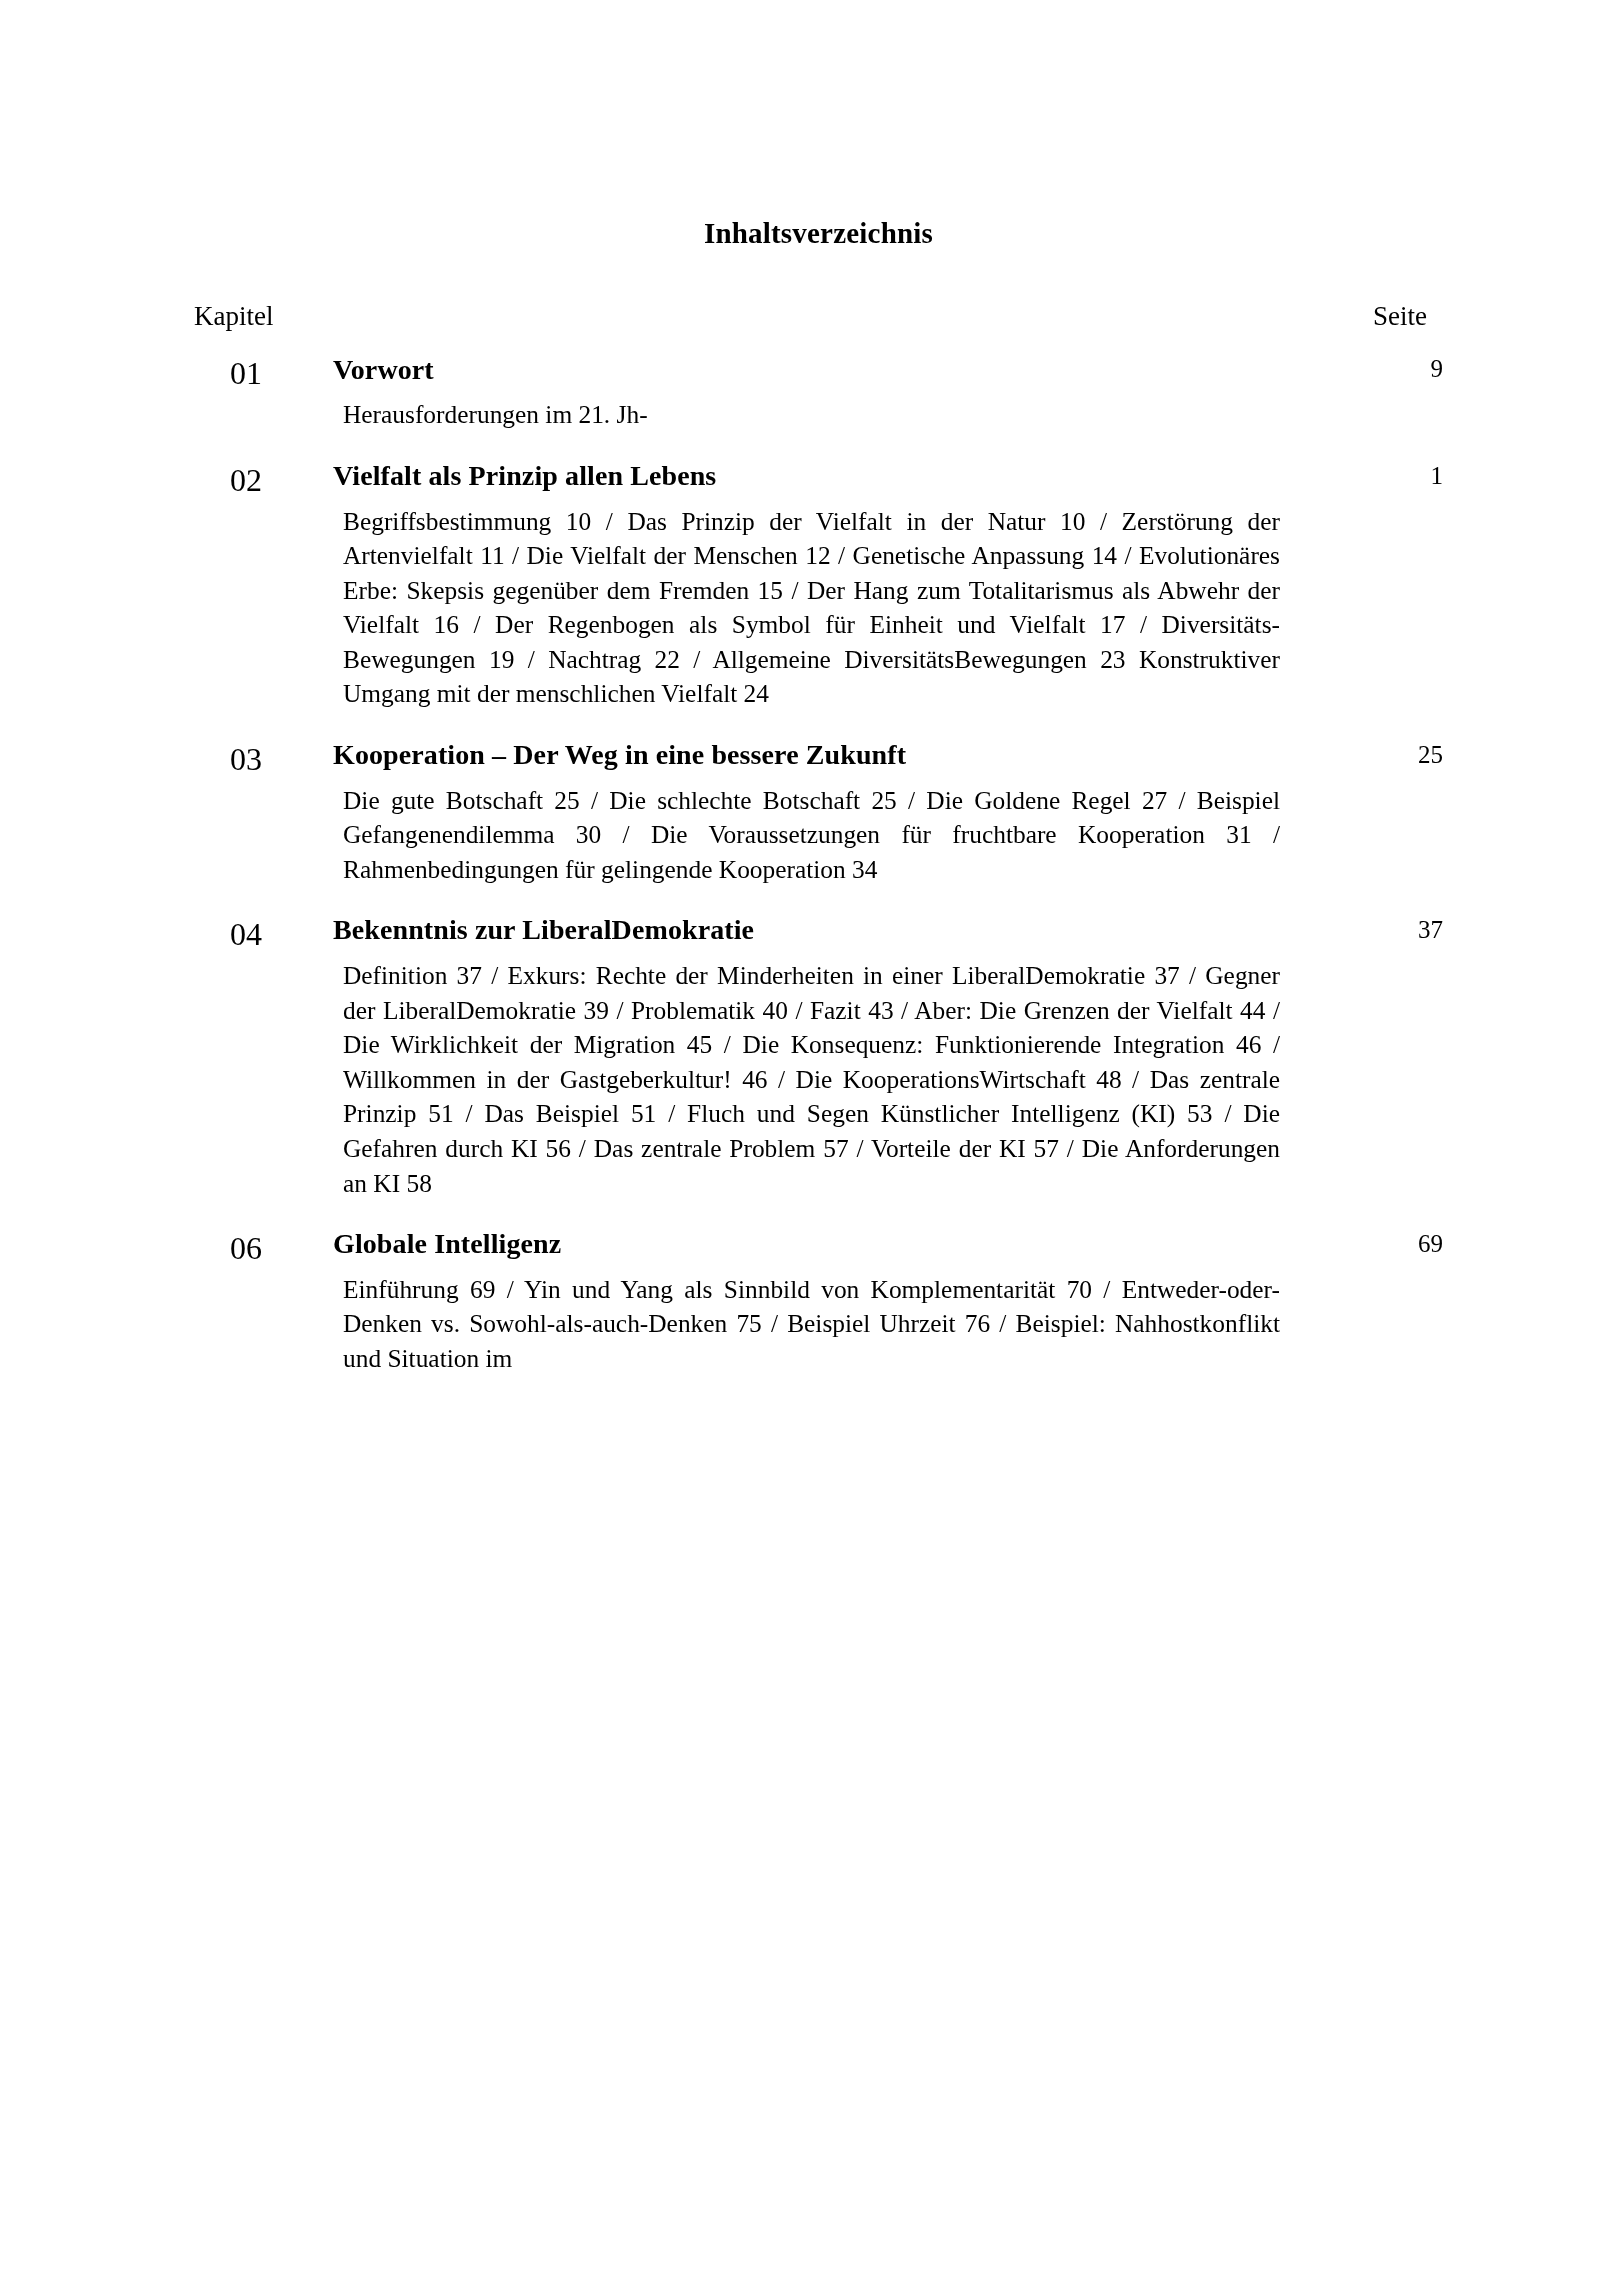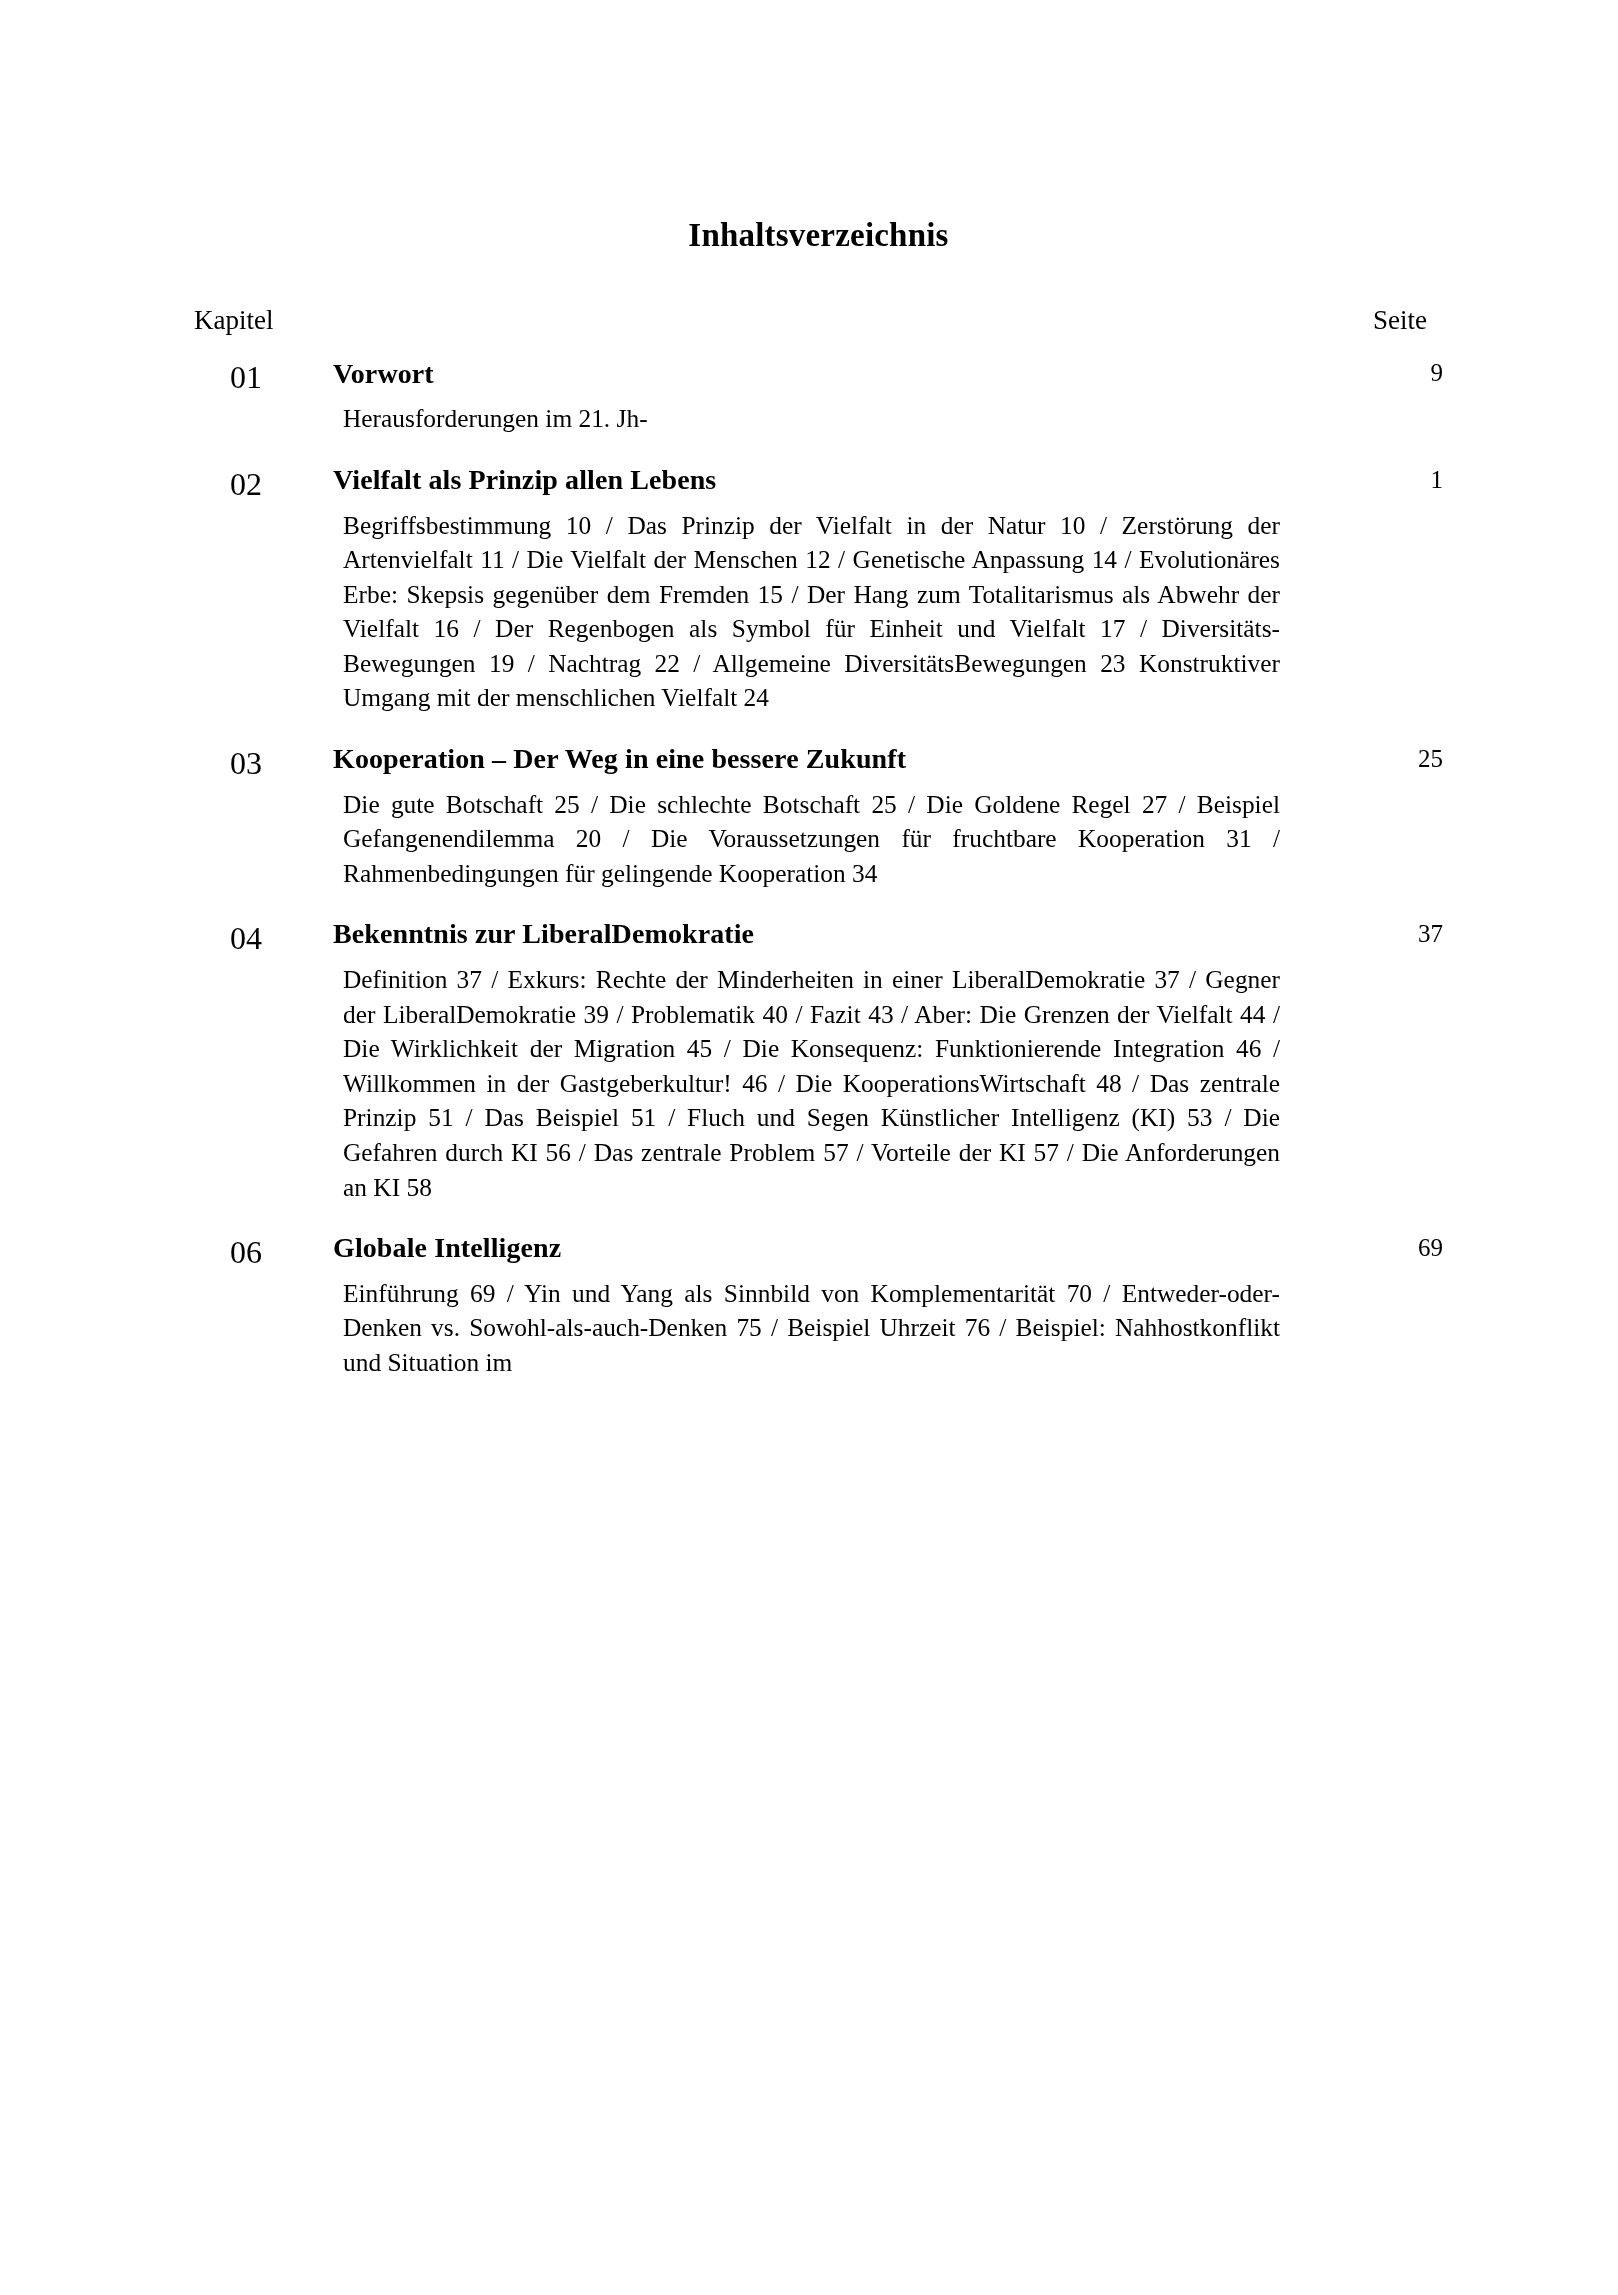--- a/index.html
+++ b/index.html
@@ -22,21 +22,21 @@
     padding: 0;
   }
   .content {
     position: absolute;
     left: 194px;
     top: 217px;
     width: 1249px;
   }
   .doc-title {
     text-align: center;
-    font-size: 33px;
+    font-size: 29px;
     font-weight: bold;
     letter-spacing: 0.2px;
     margin: 0 0 51px 0;
     font-family: "Liberation Serif", "DejaVu Serif", serif;
   }
   .col-head {
     position: relative;
     height: 32px;
     font-size: 27px;
     margin-bottom: 18.5px;
@@ -122,21 +122,21 @@
         <div class="title">Vielfalt als Prinzip allen Lebens</div>
         <div class="desc">Begriffsbestimmung 10 / Das Prinzip der Vielfalt in der Natur 10 / Zerstörung der Artenvielfalt 11 / Die Vielfalt der Menschen 12 / Genetische Anpassung 14 / Evolutionäres Erbe: Skepsis gegenüber dem Fremden 15 / Der Hang zum Totalitarismus als Abwehr der Vielfalt 16 / Der Regenbogen als Symbol für Einheit und Vielfalt 17 / Diversitäts-Bewegungen 19 / Nachtrag 22 / Allgemeine DiversitätsBewegungen 23 Konstruktiver Umgang mit der menschlichen Vielfalt 24</div>
       </div>
     </div>
 
     <div class="entry">
       <div class="num">03</div>
       <div class="page-no">25</div>
       <div class="body">
         <div class="title">Kooperation – Der Weg in eine bessere Zukunft</div>
-        <div class="desc">Die gute Botschaft 25 / Die schlechte Botschaft 25 / Die Goldene Regel 27 / Beispiel Gefangenendilemma 20 / Die Voraussetzungen für fruchtbare Kooperation 31 / Rahmenbedingungen für gelingende Kooperation 34</div>
+        <div class="desc">Die gute Botschaft 25 / Die schlechte Botschaft 25 / Die Goldene Regel 27 / Beispiel Gefangenendilemma 30 / Die Voraussetzungen für fruchtbare Kooperation 31 / Rahmenbedingungen für gelingende Kooperation 34</div>
       </div>
     </div>
 
     <div class="entry">
       <div class="num">04</div>
       <div class="page-no">37</div>
       <div class="body">
         <div class="title">Bekenntnis zur LiberalDemokratie</div>
         <div class="desc">Definition 37 / Exkurs: Rechte der Minderheiten in einer LiberalDemokratie 37 / Gegner der LiberalDemokratie 39 / Problematik 40 / Fazit 43 / Aber: Die Grenzen der Vielfalt 44 / Die Wirklichkeit der Migration 45 / Die Konsequenz: Funktionierende Integration 46 / Willkommen in der Gastgeberkultur! 46 / Die KooperationsWirtschaft 48 / Das zentrale Prinzip 51 / Das Beispiel 51 / Fluch und Segen Künstlicher Intelligenz (KI) 53 / Die Gefahren durch KI 56 / Das zentrale Problem 57 / Vorteile der KI 57 / Die Anforderungen an KI 58</div>
       </div>

